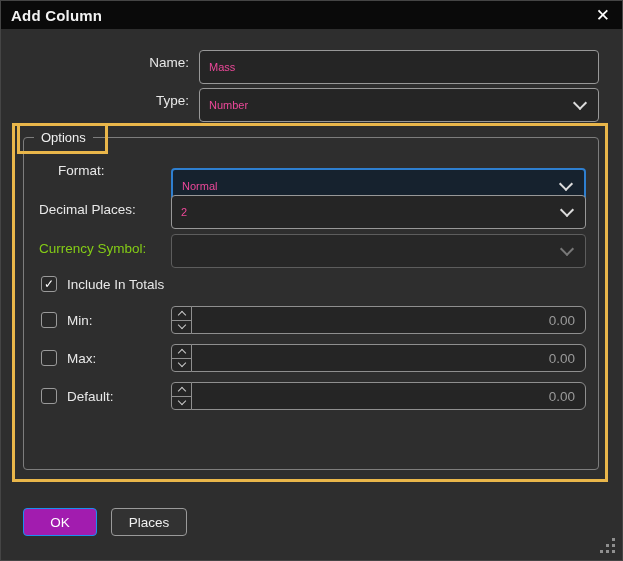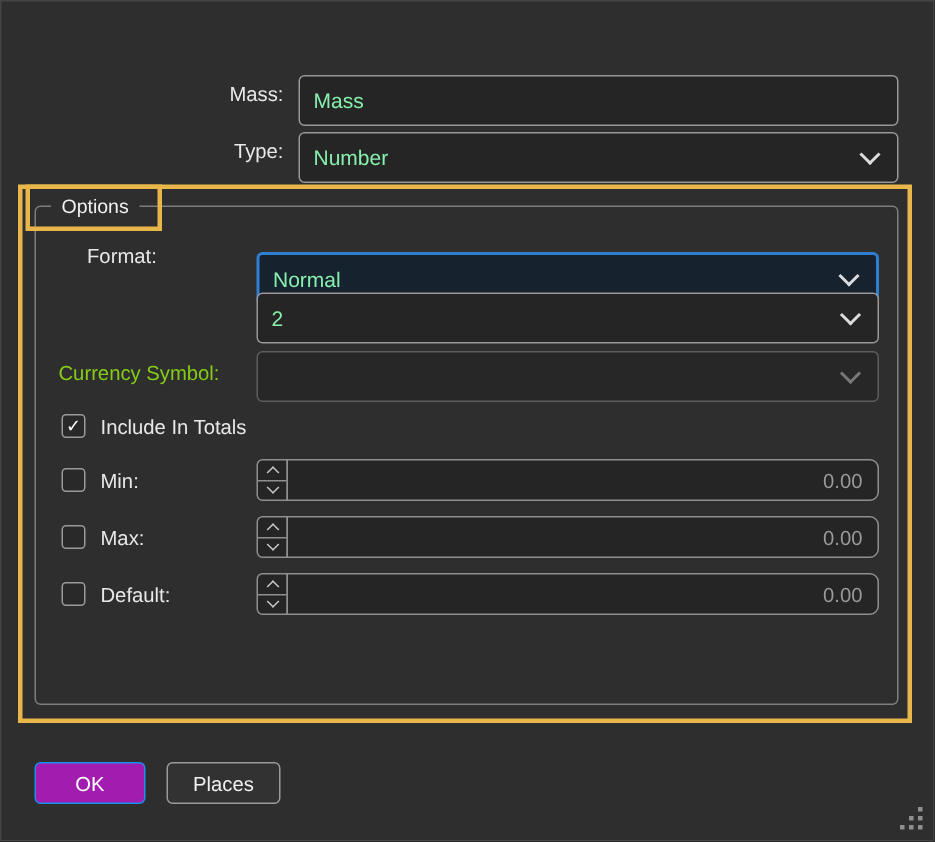--- a/index.html
+++ b/index.html
@@ -12,21 +12,21 @@
   .titlebar .title{color:#f2f2f2;font-size:15px;font-weight:600;letter-spacing:.2px;}
   .titlebar .close{margin-left:auto;color:#ffffff;font-size:17px;line-height:17px;cursor:pointer;padding:0 2px;font-weight:400;}
 
   
   .lbl{position:absolute;color:#e8e8e8;font-size:13.5px;line-height:16px;}
   .lbl.right{text-align:right;width:188px;left:0;}
   .lbl.dim{color:#84cc16;}
 
   
   .tbox{position:absolute;background:#252525;border:1px solid #989898;border-radius:4px;box-sizing:border-box;
-        color:#86efac;font-size:14px;padding:16px 9px;display:flex;align-items:center;font-family:"Liberation Sans",sans-serif;}
+        color:#ec4899;font-size:11px;padding:16px 9px;display:flex;align-items:center;font-family:"Liberation Sans",sans-serif;}
   input.tbox{outline:none;}
   .dropdown{justify-content:flex-start;position:absolute;}
   .dropdown .val{flex:1;}
   .chev{width:8px;height:8px;border-right:2px solid #dcdcdc;border-bottom:2px solid #dcdcdc;transform:rotate(45deg);margin-top:-4px;margin-right:4px;}
   .dropdown.focused{border:2px solid #2e7fd0;background:#16222e;margin-top:12px;}
   .dropdown.disabled{border-color:#5d5d5d;background:#272727;}
   .dropdown.disabled .chev{border-color:#787878;}
 
   
   .checkbox{position:absolute;width:16px;height:16px;border:1px solid #9a9a9a;border-radius:3px;background:#292929;box-sizing:border-box;display:flex;align-items:center;justify-content:center;cursor:pointer;}
@@ -56,39 +56,44 @@
 
   
   .grip{position:absolute;right:7px;bottom:7px;width:3px;height:3px;background:#8f8f8f;
         box-shadow:-6px 0 #8f8f8f,-12px 0 #8f8f8f,0 -6px #8f8f8f,-6px -6px #8f8f8f,0 -12px #8f8f8f;cursor:nwse-resize;}
 </style>
 </head>
 <body>
 
 <div class="window">
 
+  <div class="titlebar">
+    <span class="title">Add Column</span>
+    <span class="close">✕</span>
+  </div>
 
-  <span class="lbl right" style="top:54px;">Mass:</span>
+  <span class="lbl right" style="top:54px;">Name:</span>
   <input class="tbox" style="left: 198px; top: 49px; width: 400px; height: 26px;" value="Mass">
 
   <span class="lbl right" style="top:92px;">Type:</span>
   <div class="dropdown tbox" style="left:198px;top:87px;width:400px;height:22px;">
     <span class="val">Number</span>
     <span class="chev"></span>
   </div>
 
   <div class="fieldset"></div>
   <span class="legend">Options</span>
 
   <span class="lbl" style="left:38px;top:162px;margin-left:19px;">Format:</span>
   <div class="dropdown tbox focused" style="left:170px;top:155px;width:415px;height:28px;">
     <span class="val">Normal</span>
     <span class="chev"></span>
   </div>
 
+  <span class="lbl" style="left:38px;top:201px;">Decimal Places:</span>
   <div class="dropdown tbox" style="left:170px;top:194px;width:415px;height:27px;">
     <span class="val">2</span>
     <span class="chev"></span>
   </div>
 
   <span class="lbl dim" style="left:38px;top:240px;">Currency Symbol:</span>
   <div class="dropdown tbox disabled" style="left:170px;top:233px;width:415px;height:27px;">
     <span class="val"></span>
     <span class="chev"></span>
   </div>

